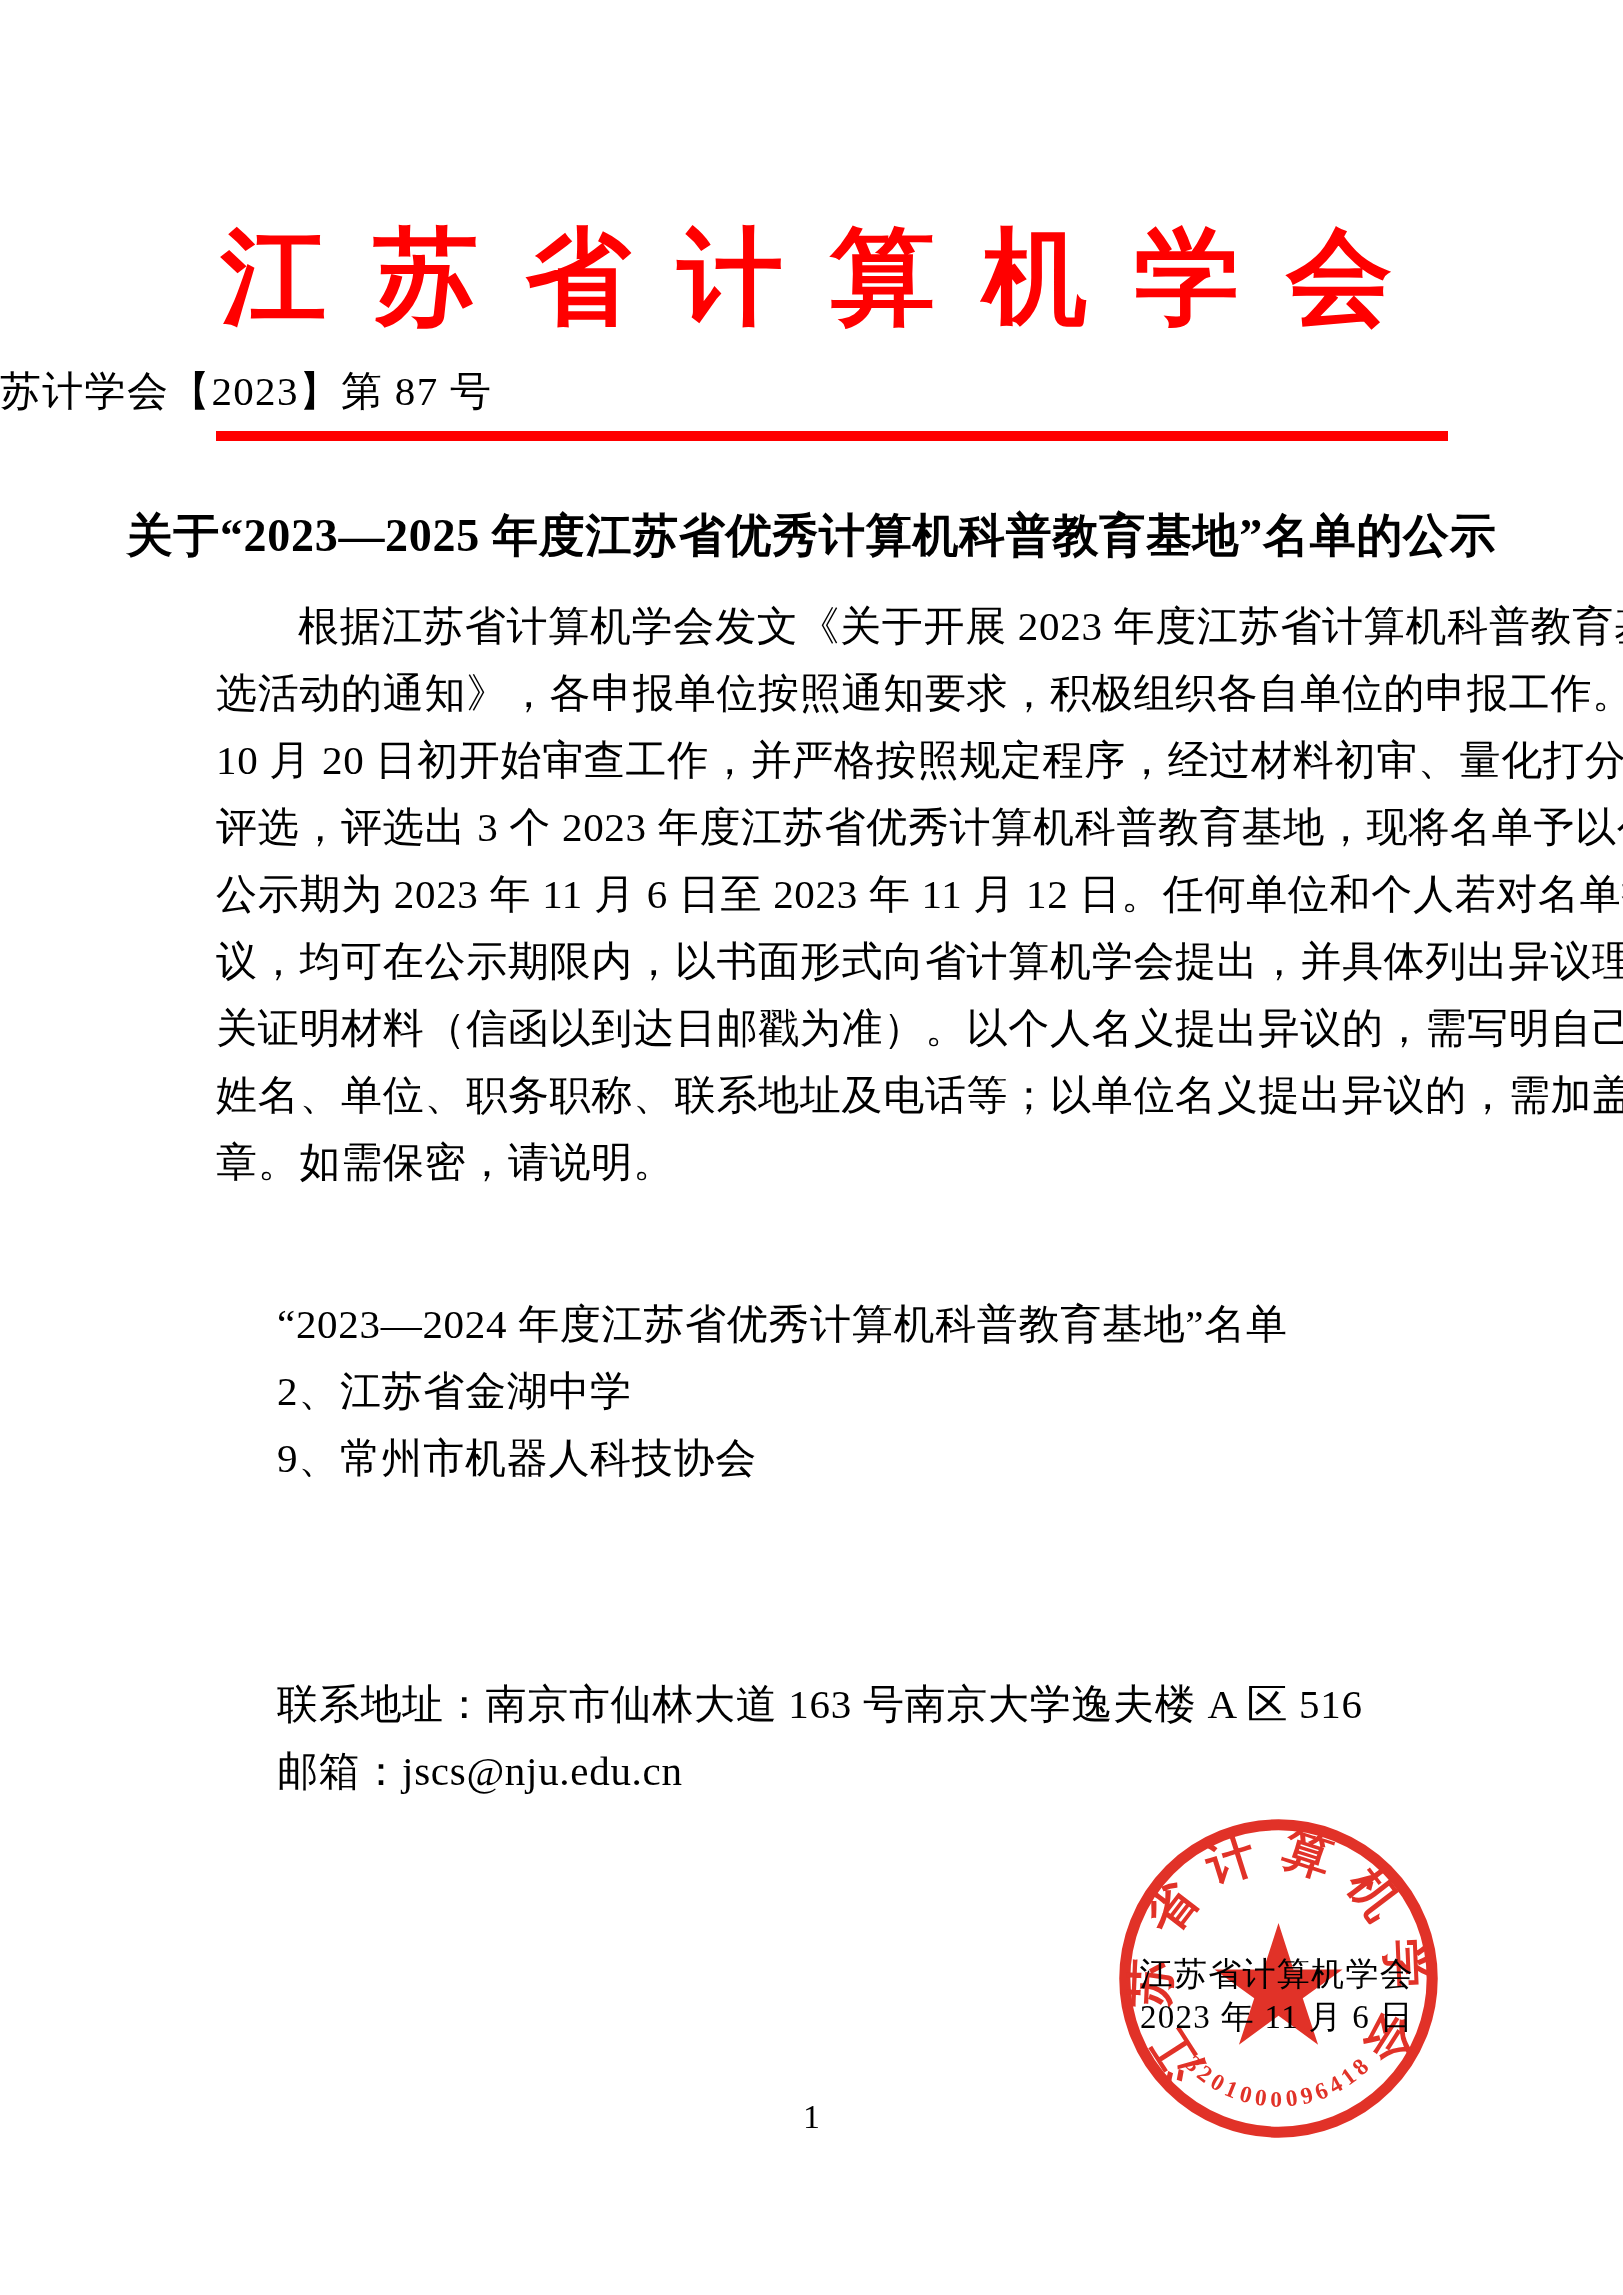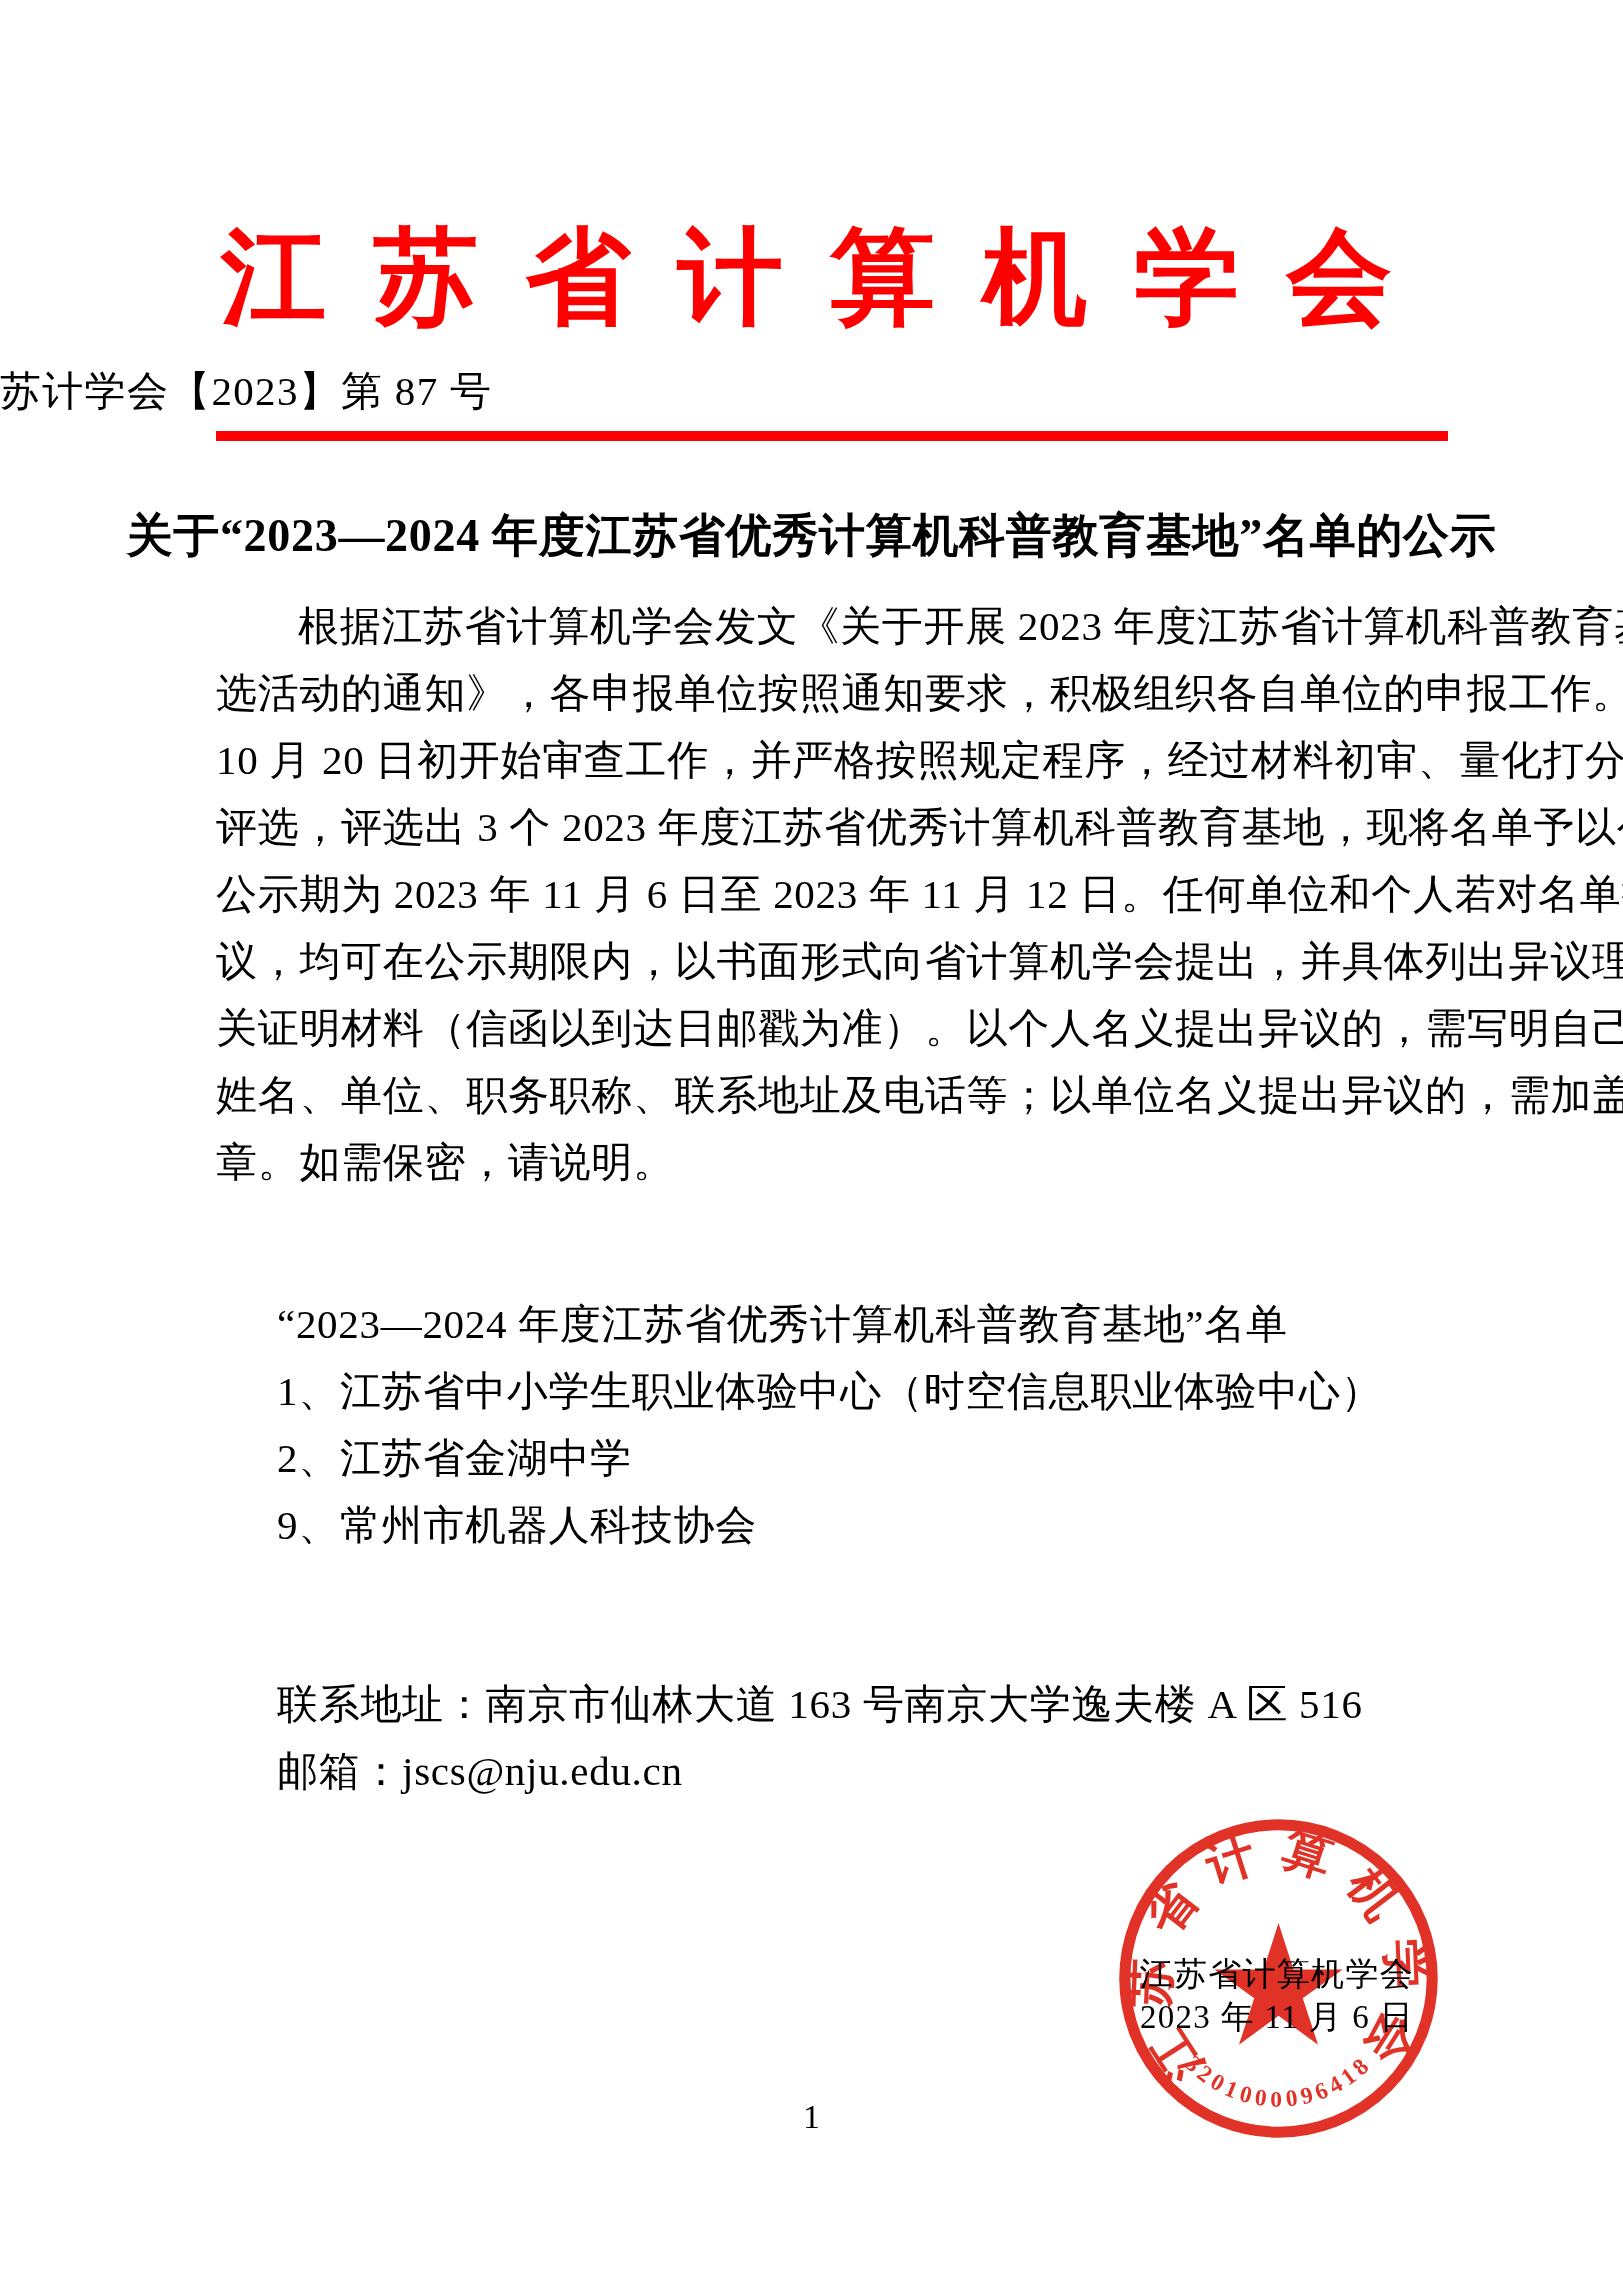--- a/index.html
+++ b/index.html
@@ -142,37 +142,36 @@
 <body>
 
 <div class="page">
 
   <div class="org-title">江 苏 省 计 算 机 学 会</div>
 
   <div class="doc-number">苏计学会【2023】第 87 号</div>
 
   <div class="red-rule"></div>
 
-  <h1 class="doc-title">关于“2023—2024 年度江苏省优秀计算机科普教育基地”名单的公示</h1>
+  <h1 class="doc-title">关于“2023—2025 年度江苏省优秀计算机科普教育基地”名单的公示</h1>
 
   <div class="body-text">
     <div class="line indent">根据江苏省计算机学会发文《关于开展 2023 年度江苏省计算机科普教育基地评</div>
     <div class="line">选活动的通知》，各申报单位按照通知要求，积极组织各自单位的申报工作。学会从</div>
     <div class="line">10 月 20 日初开始审查工作，并严格按照规定程序，经过材料初审、量化打分、专家</div>
     <div class="line">评选，评选出 3 个 2023 年度江苏省优秀计算机科普教育基地，现将名单予以公示，</div>
     <div class="line">公示期为 2023 年 11 月 6 日至 2023 年 11 月 12 日。任何单位和个人若对名单持有异</div>
     <div class="line">议，均可在公示期限内，以书面形式向省计算机学会提出，并具体列出异议理由和相</div>
     <div class="line">关证明材料（信函以到达日邮戳为准）。以个人名义提出异议的，需写明自己的真实</div>
     <div class="line">姓名、单位、职务职称、联系地址及电话等；以单位名义提出异议的，需加盖单位公</div>
     <div class="line">章。如需保密，请说明。</div>
   </div>
 
   <div class="list-block">
     <div class="line">“2023—2024 年度江苏省优秀计算机科普教育基地”名单</div>
-    <div class="line">1、江苏省中小学生职业体验中心（时空信息职业体验中心）</div>
     <div class="line">2、江苏省金湖中学</div>
     <div class="line">9、常州市机器人科技协会</div>
   </div>
 
   <div class="contact-block">
     <div class="line">联系地址：南京市仙林大道 163 号南京大学逸夫楼 A 区 516</div>
     <div class="line">邮箱：jscs@nju.edu.cn</div>
   </div>
 
   <svg class="seal-svg" viewBox="-250 -250 500 500" xmlns="http://www.w3.org/2000/svg">

